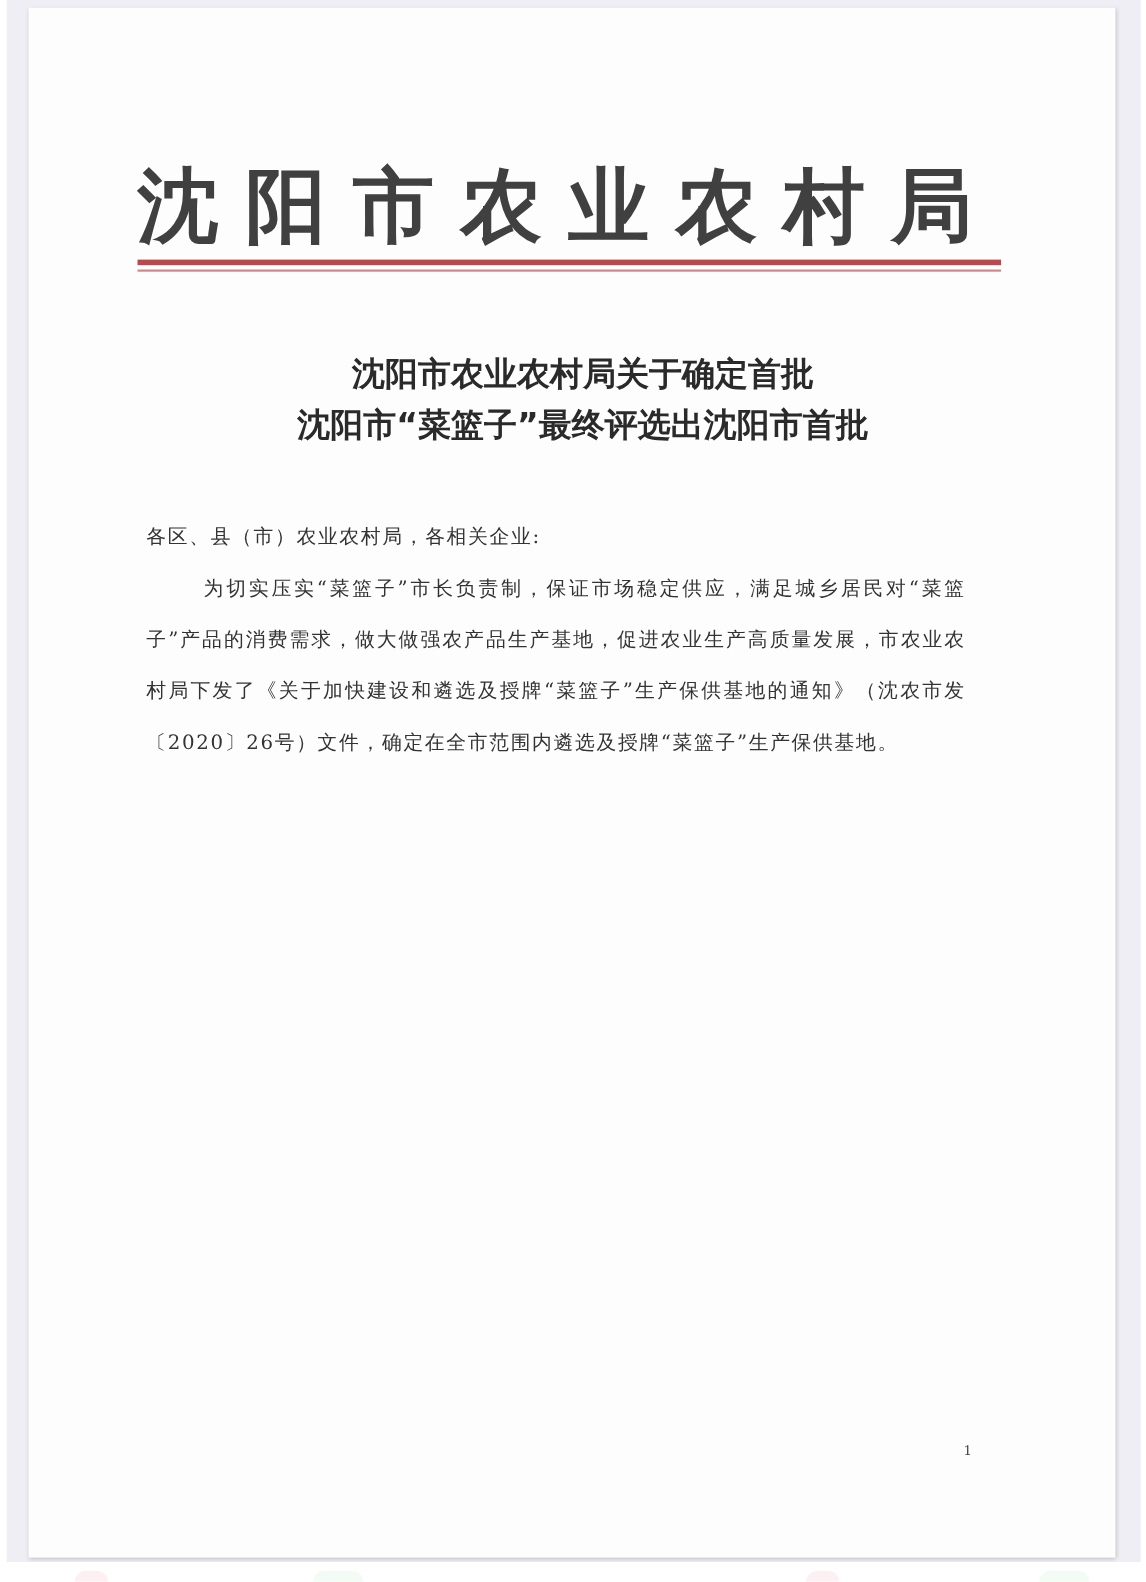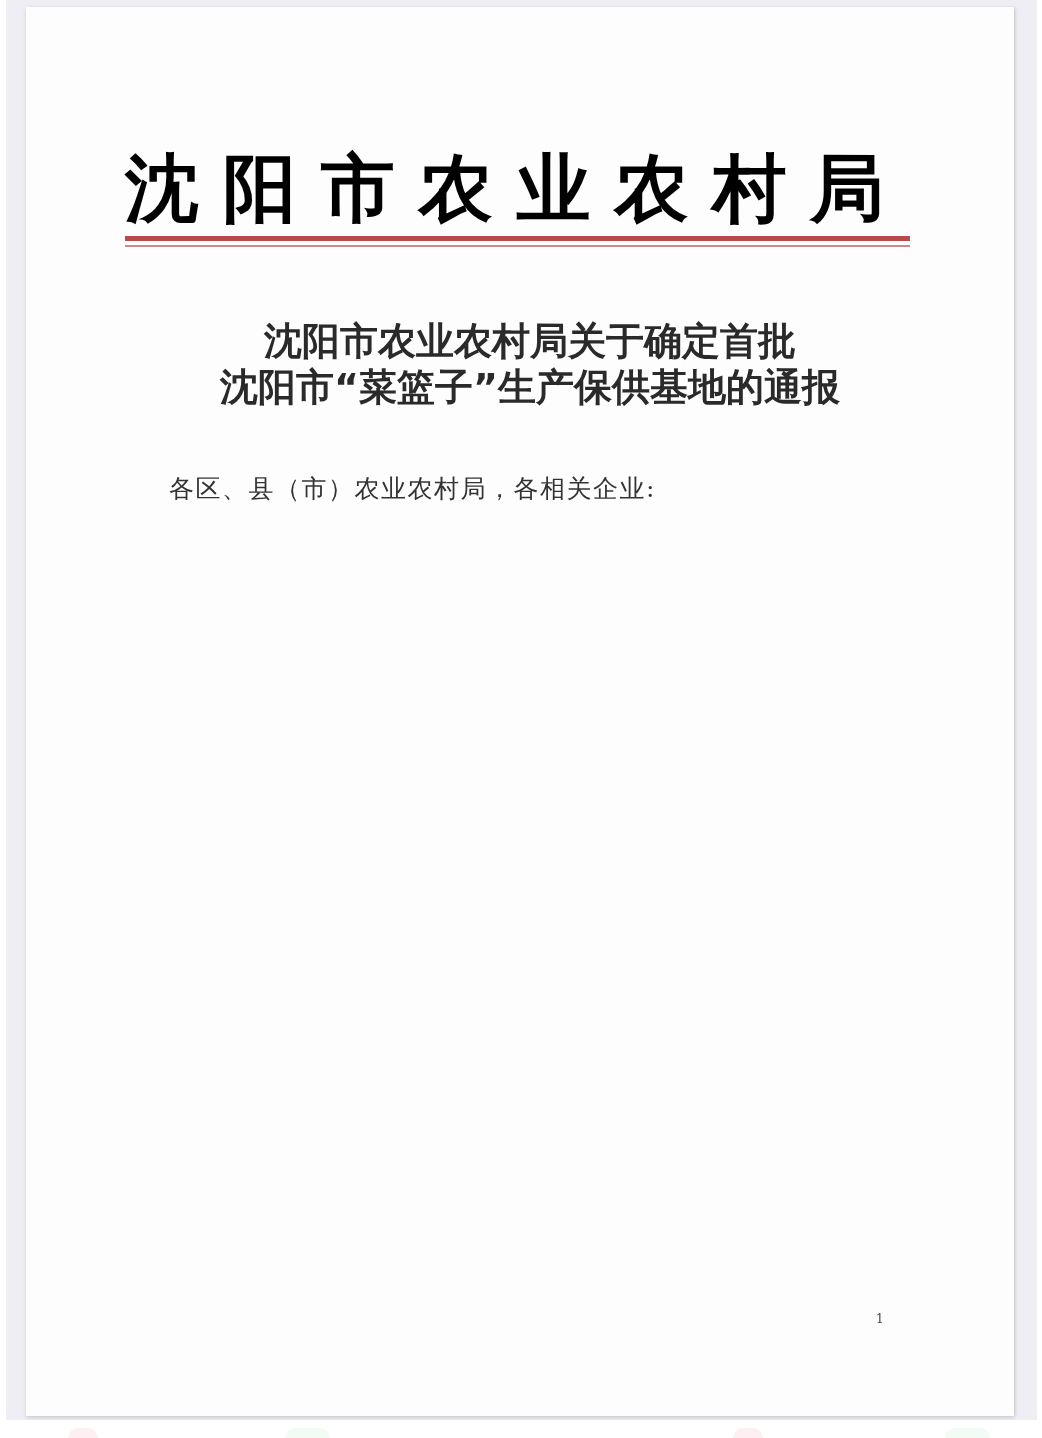--- a/index.html
+++ b/index.html
@@ -12,39 +12,39 @@
       background: #efeef4;
     }
     .paper {
       position: absolute; left: 26px; top: 7px; width: 988px; height: 1409px;
       background: #fdfdfd;
       box-shadow: 0 2px 4px rgba(0,0,0,0.12), 2px 0 3px rgba(0,0,0,0.08);
     }
     .masthead {
       position: absolute; left: 125px; top: 143px; width: 765px;
       text-align: justify; text-align-last: justify;
-      color: #000000; font-size: 74px; font-weight: bold; line-height: 90px;
+      color: #404040; font-size: 74px; font-weight: bold; line-height: 90px;
       letter-spacing: 6px;
       font-family: "DejaVu Serif", serif;
     }
     .rule-thick {
       position: absolute; left: 125px; top: 236px; width: 785px; height: 5px; background: #b84a4d;
     }
     .rule-thin {
       position: absolute; left: 125px; top: 245px; width: 785px; height: 2px; background: #cc8a8c;
     }
     .doc-title {
       position: absolute; left: 130px; top: 318px; width: 800px; text-align: center;
       font-family: "DejaVu Sans", sans-serif; font-weight: bold; color: #2a2a2a;
-      font-size: 38px; line-height: 46px;
+      font-size: 30px; line-height: 46px;
     }
     .doc-title div { white-space: nowrap; }
     .body-text {
       position: absolute; left: 133px; top: 466px; width: 745px;
-      color: #333; font-size: 25px; line-height: 46.7px; letter-spacing: 1.5px; margin-left: 36px;
+      color: #333; font-size: 18px; line-height: 46.7px; letter-spacing: 1.5px;
     }
     .body-text p { margin: 0; text-align: justify; }
     .body-text .indent { text-indent: 52px; }
     .page-number {
       position: absolute; left: 876px; top: 1312px; font-size: 12px; color: #444;
       font-family: "DejaVu Serif", serif;
     }
     .bottom-strip {
       position: absolute; left: 0; top: 1420px; width: 1042px; height: 18px; background: #ffffff;
     }
@@ -56,25 +56,26 @@
 <div class="viewer-frame"></div>
 
 <div class="paper"></div>
 
 <div class="masthead">沈阳市农业农村局</div>
 <div class="rule-thick"></div>
 <div class="rule-thin"></div>
 
 <div class="doc-title">
   <div>沈阳市农业农村局关于确定首批</div>
-  <div>沈阳市“菜篮子”生产保供基地的通报</div>
+  <div>沈阳市“菜篮子”最终评选出沈阳市首批</div>
 </div>
 
 <div class="body-text">
   <p>各区、县（市）农业农村局，各相关企业:</p>
+  <p class="indent">为切实压实“菜篮子”市长负责制，保证市场稳定供应，满足城乡居民对“菜篮子”产品的消费需求，做大做强农产品生产基地，促进农业生产高质量发展，市农业农村局下发了《关于加快建设和遴选及授牌“菜篮子”生产保供基地的通知》（沈农市发〔2020〕26号）文件，确定在全市范围内遴选及授牌“菜篮子”生产保供基地。</p>
 </div>
 
 <div class="page-number">1</div>
 
 <div class="bottom-strip">
 </div>
 <div class="thumb-hint" style="left:68px;background:#fdf0f2;"></div>
 <div class="thumb-hint" style="left:285px;background:#f2fbf4;width:45px;"></div>
 <div class="thumb-hint" style="left:733px;background:#fdf0f2;"></div>
 <div class="thumb-hint" style="left:945px;background:#f2fbf4;width:45px;"></div>

